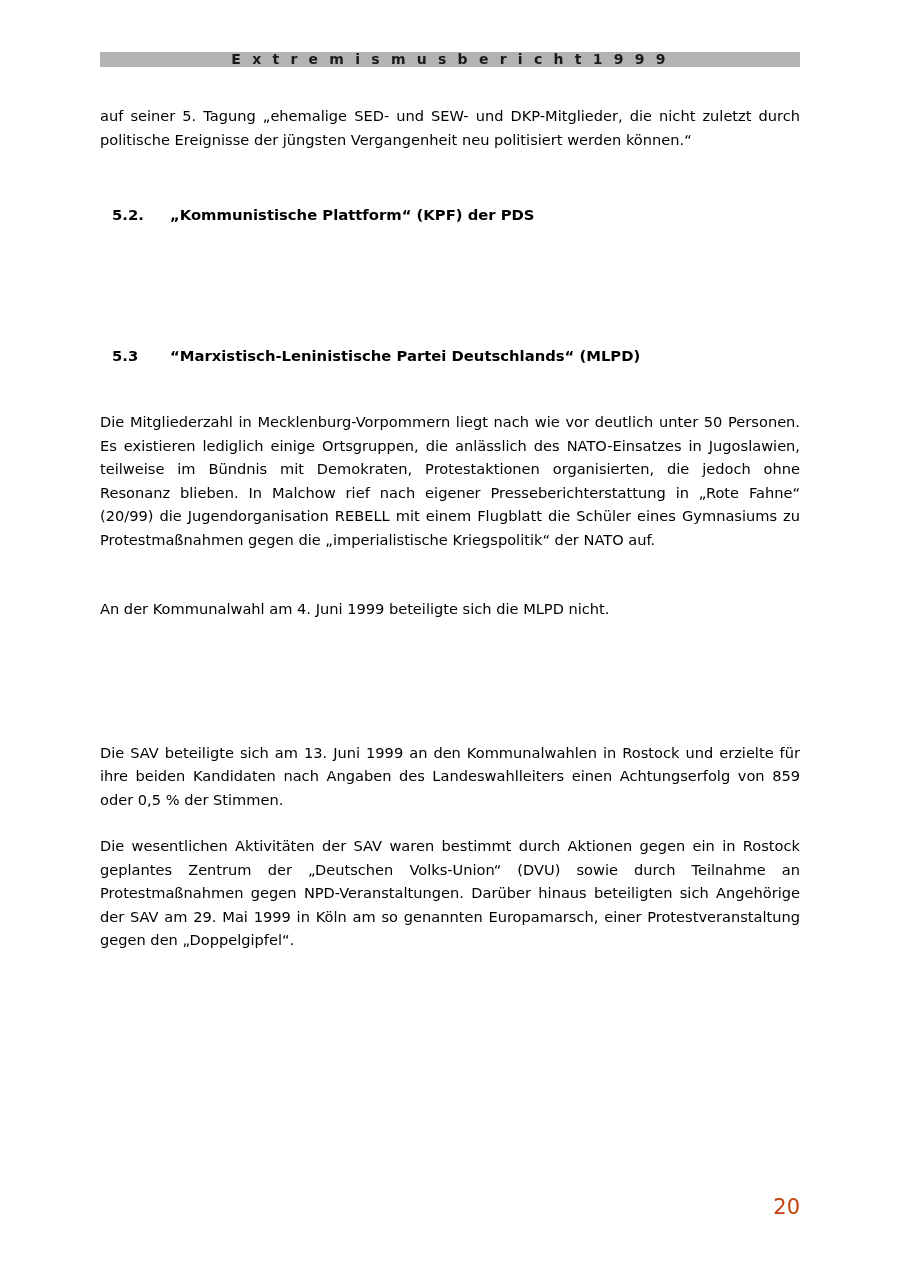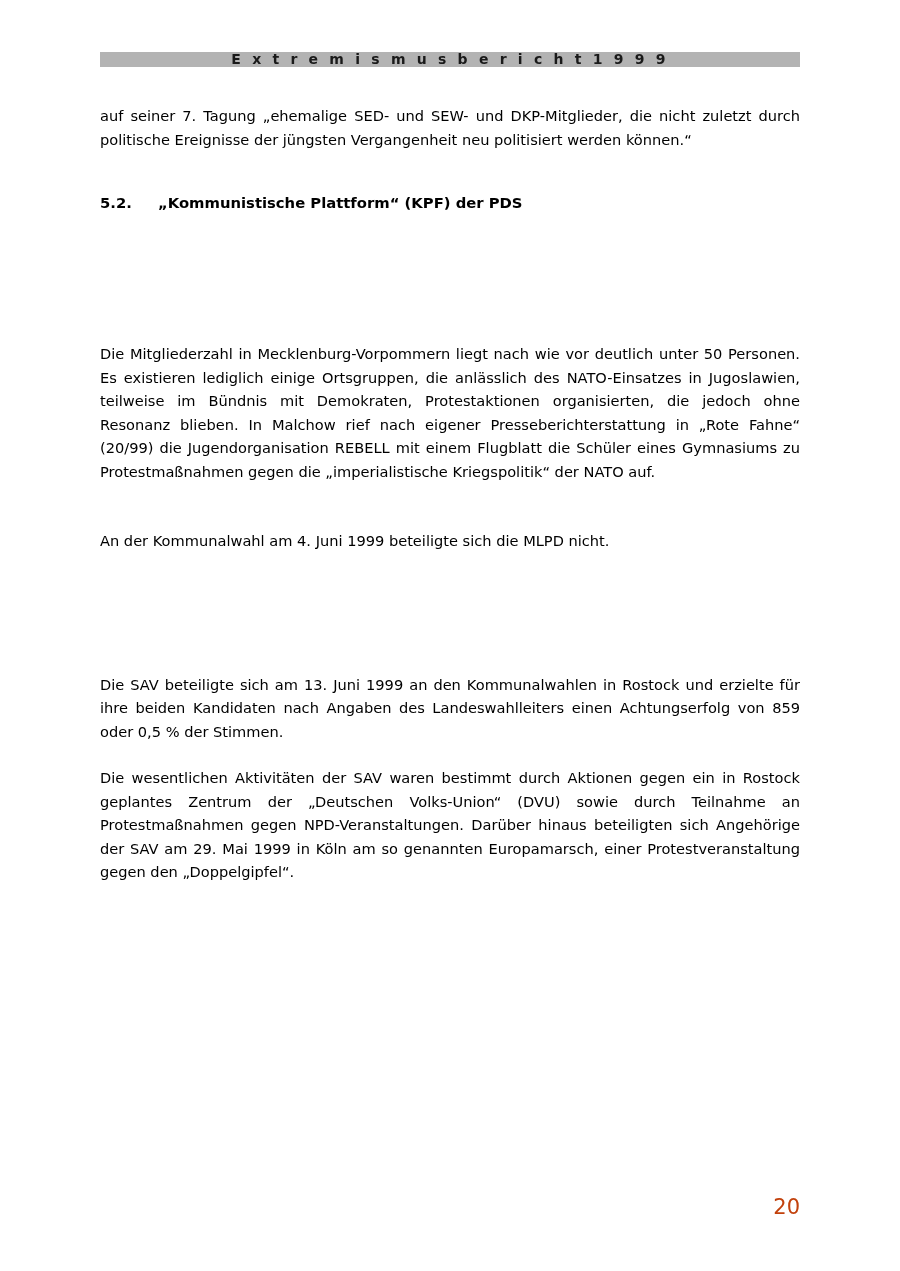--- a/index.html
+++ b/index.html
@@ -51,21 +51,21 @@
     font-size: 14.6px;
     line-height: 23.5px;
     text-align: justify;
     text-justify: inter-word;
     color: #000000;
   }
   .gap-sm { height: 23px; }
   .gap-md { height: 32px; }
   .gap-lg { height: 42px; }
   h2.section-heading {
-    margin: 0;
+    margin: 12px;
     font-size: 14.8px;
     font-weight: bold;
     line-height: 20px;
     color: #000000;
     white-space: nowrap;
   }
   h2.section-heading .num {
     display: inline-block;
     width: 58px;
   }
@@ -82,34 +82,37 @@
 <body>
 
 <div class="page">
 
   <div class="header-band">
     <span class="header-band-text">E x t r e m i s m u s b e r i c h t   1 9 9 9</span>
   </div>
 
   <div class="content">
 
-    <p class="body-text">auf seiner 7. Tagung „ehemalige SED- und SEW- und DKP-Mitglieder, die nicht zuletzt durch politische Ereignisse der jüngsten Vergangenheit neu politisiert werden können.“</p>
+    <p class="body-text">auf seiner 5. Tagung „ehemalige SED- und SEW- und DKP-Mitglieder, die nicht zuletzt durch politische Ereignisse der jüngsten Vergangenheit neu politisiert werden können.“</p>
 
     <div class="gap-lg"></div>
 
     <h2 class="section-heading">
       <span class="num">5.2.</span><span>„Kommunistische Plattform“ (KPF) der PDS</span>
     </h2>
 
     <div class="gap-md"></div>
 
 
     <div class="gap-lg"></div>
     <div class="gap-sm"></div>
 
+    <h2 class="section-heading">
+      <span class="num">5.3</span><span>“Marxistisch-Leninistische Partei Deutschlands“ (MLPD)</span>
+    </h2>
 
     <div class="gap-md"></div>
 
     <p class="body-text">Die Mitgliederzahl in Mecklenburg-Vorpommern liegt nach wie vor deutlich unter 50 Personen. Es existieren lediglich einige Ortsgruppen, die anlässlich des NATO-Einsatzes in Jugoslawien, teilweise im Bündnis mit Demokraten, Protestaktionen organisierten, die jedoch ohne Resonanz blieben. In Malchow rief nach eigener Presseberichterstattung in „Rote Fahne“ (20/99) die Jugendorganisation REBELL mit einem Flugblatt die Schüler eines Gymnasiums zu Protestmaßnahmen gegen die „imperialistische Kriegspolitik“ der NATO auf.</p>
     <div class="gap-sm"></div>
     <div class="gap-sm"></div>
     <p class="body-text">An der Kommunalwahl am 4. Juni 1999 beteiligte sich die MLPD nicht.</p>
 
     <div class="gap-lg"></div>
     <div class="gap-sm"></div>

